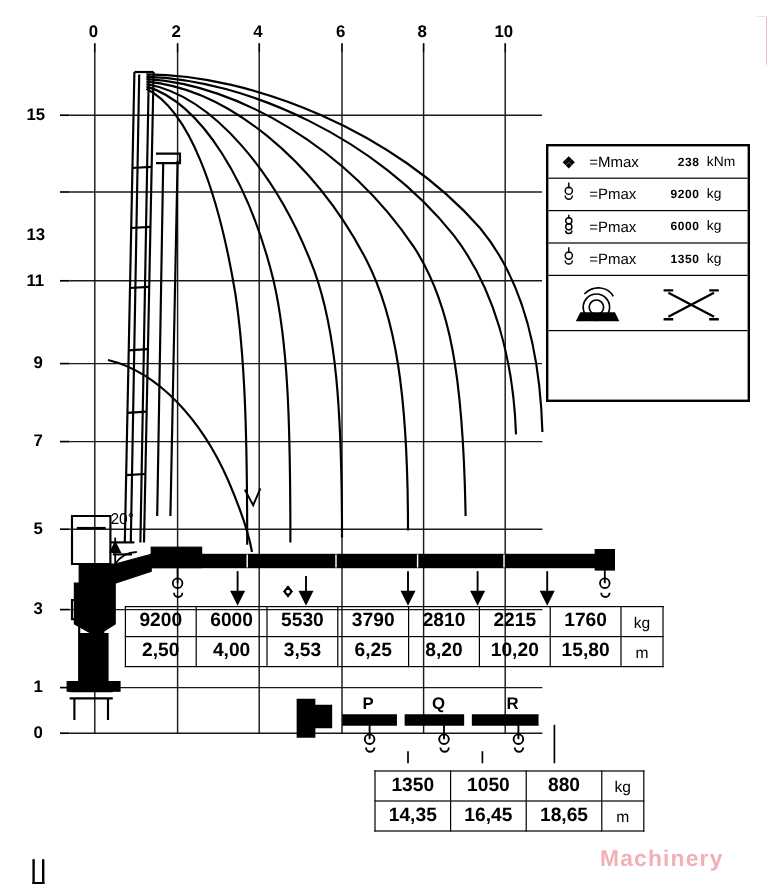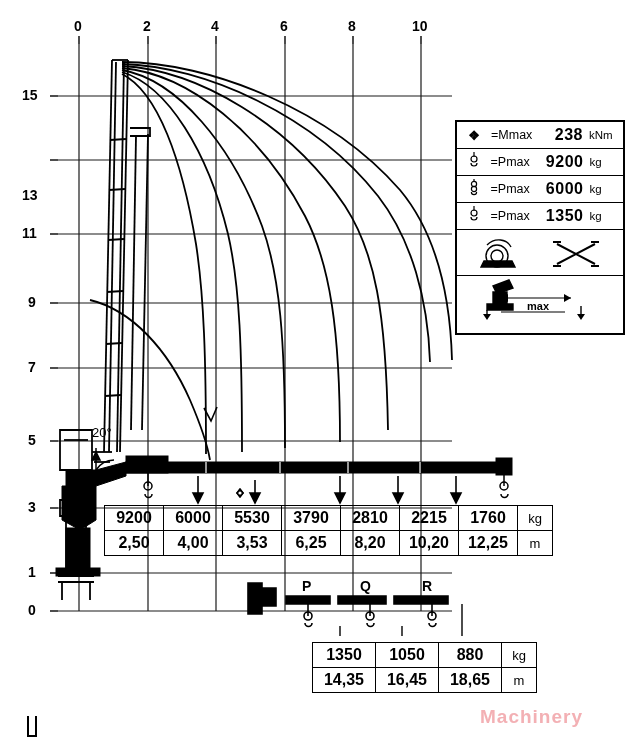--- a/index.html
+++ b/index.html
@@ -58,21 +58,21 @@
   }
   .legend-row .eq {
     width: 56px;
     font-size: 12.5px;
     font-weight: normal;
   }
   .legend-row .val {
     flex: 1;
     text-align: right;
     padding-right: 3px;
-    font-size: 16px;
+    font-size: 10px;
     letter-spacing: 0.5px;
   }
   .legend-row .unit {
     width: 34px;
     text-align: left;
     padding-left: 3px;
     font-size: 11.5px;
     font-weight: normal;
   }
   .legend-pic {
@@ -427,37 +427,20 @@
           <circle cx="40" cy="26" r="11"></circle>
           <circle cx="40" cy="26" r="6"></circle>
           <path d="M24 37 h34 l-3 -6 h-28 z" fill="#000"></path>
           <path d="M30 15 c8 -8 20 -6 24 2"></path>
           <path d="M100 14 l38 20 M138 14 l-38 20" stroke-width="2"></path>
           <path d="M96 12 l8 0 M134 12 l8 0" stroke-width="2"></path>
           <path d="M96 36 l8 0 M134 36 l8 0" stroke-width="2"></path>
         </g>
       </svg>
     </div>
-    <div class="legend-pic2">
-      <svg width="166" height="48" viewBox="0 0 166 48">
-        <g stroke="#000" fill="none" stroke-width="1.4">
-          <path d="M36 10 l16 -6 l4 8 l-16 6 z" fill="#000"></path>
-          <path d="M36 16 l0 12 l14 0 l0 -12 z" fill="#000"></path>
-          <path d="M30 28 l26 0 l0 6 l-26 0 z" fill="#000"></path>
-          <path d="M44 22 h70" stroke-width="1.2"></path>
-          <path d="M44 22 l7 -4 v8 z" fill="#000" stroke="none"></path>
-          <path d="M114 22 l-7 -4 v8 z" fill="#000" stroke="none"></path>
-          <path d="M30 34 v8 M124 30 v12" stroke-width="1.4"></path>
-          <path d="M26 38 l4 6 l4 -6 z" fill="#000" stroke="none"></path>
-          <path d="M120 38 l4 6 l4 -6 z" fill="#000" stroke="none"></path>
-          <path d="M44 36 h64" stroke-width="1.2"></path>
-        </g>
-        <text x="70" y="34" font-family="Liberation Sans, sans-serif" font-size="11" font-weight="bold">max</text>
-      </svg>
-    </div>
   </div>
 
   <table class="table-main">
     <tbody>
         <tr>
       <td>9200</td>
       <td>6000</td>
       <td>5530</td>
       <td>3790</td>
       <td>2810</td>
@@ -465,21 +448,21 @@
       <td>1760</td>
       <td class="unit">kg</td>
     </tr>
     <tr>
       <td>2,50</td>
       <td>4,00</td>
       <td>3,53</td>
       <td>6,25</td>
       <td>8,20</td>
       <td>10,20</td>
-      <td>12,25</td>
+      <td>15,80</td>
       <td class="unit">m</td>
     </tr>
   </tbody>
     </table>
 
   <div class="pqr" style="left:302px; top:578px;">P</div>
   <div class="pqr" style="left:360px; top:578px;">Q</div>
   <div class="pqr" style="left:422px; top:578px;">R</div>
 
   <table class="table-sub">
@@ -492,17 +475,17 @@
     </tr>
     <tr>
       <td>14,35</td>
       <td>16,45</td>
       <td>18,65</td>
       <td class="unit">m</td>
     </tr>
   </tbody>
     </table>
 
-  <div class="wm" style="left:480px; top:706px;text-align:center;">Machinery</div>
+  <div class="wm" style="left:500px; top:706px;text-align:center;">Machinery</div>
 
   <div class="bottom-bar"></div>
 
 </div>
 
 </body></html>

